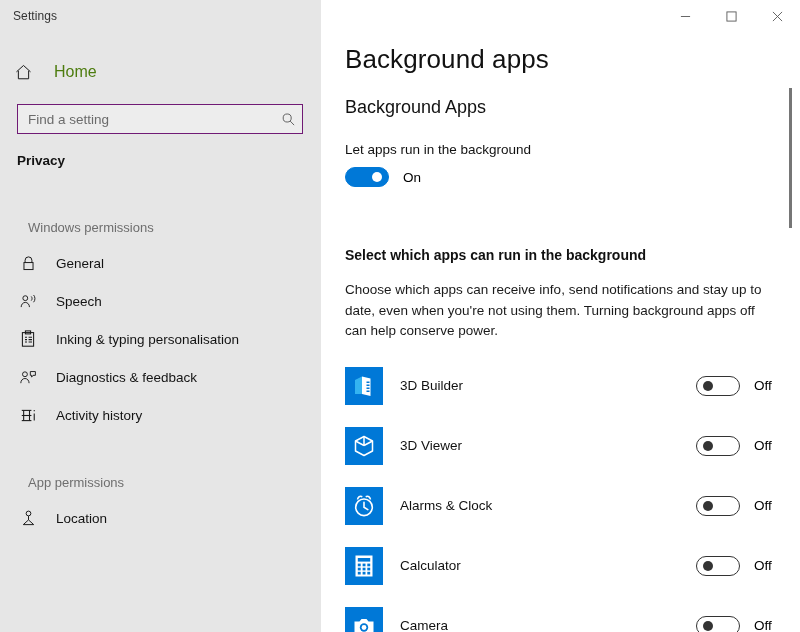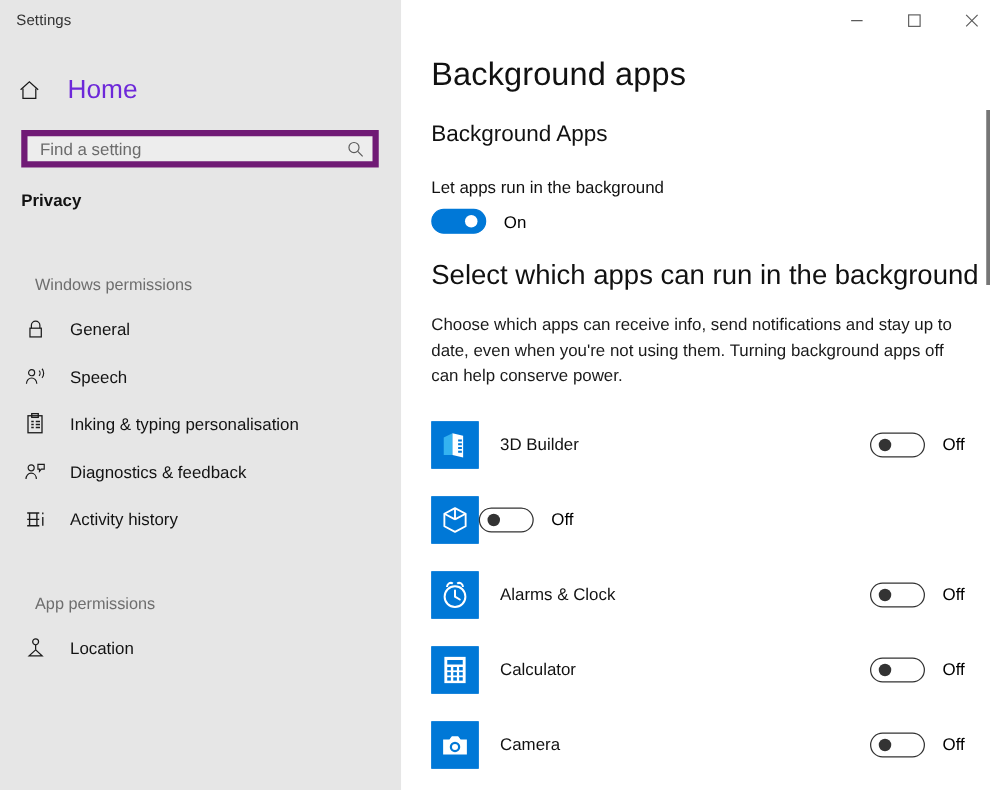--- a/index.html
+++ b/index.html
@@ -38,29 +38,29 @@
 
   .home-row {
     display: flex;
     align-items: center;
     height: 40px;
     margin-top: 20px;
     padding-left: 14px;
   }
   .home-row .ic { width: 26px; display:flex; align-items:center; justify-content:flex-start; color:#1a1a1a; }
   .home-row .lbl {
-    font-size: 21px;
-    color: #6d28d9;
+    font-size: 16px;
+    color: #4d7c0f;
     margin-left: 14px;
   }
 
   .search-wrap {
     margin: 12px 14px 0 17px;
     height: 30px;
-    border: 5px solid #701a75;
+    border: 1px solid #701a75;
     background: #ededed;
     display: flex;
     align-items: center;
     padding: 0 6px 0 10px;
     width: 286px;
   }
   .search-wrap input {
     border: none;
     outline: none;
     background: transparent;
@@ -150,24 +150,24 @@
     font-size: 13.5px;
     color: #111111;
   }
   .master-toggle-row {
     display: flex;
     align-items: center;
     margin-top: 10px;
     margin-left: 12px;
   }
   .h2b {
-    margin-top: 20px;
-    margin-left: 12px;
-    font-size: 22px;
-    font-weight: normal;
+    margin-top: 60px;
+    margin-left: 12px;
+    font-size: 14px;
+    font-weight: bold;
     color: #111111;
   }
   .desc {
     margin-top: 17px;
     margin-left: 12px;
     width: 430px;
     font-size: 13.5px;
     line-height: 20.5px;
     color: #1a1a1a;
   }
@@ -411,20 +411,21 @@
             <svg width="38" height="38" viewBox="0 0 38 38">
               <rect width="38" height="38" fill="#0078d7"></rect>
               <g fill="none" stroke="#ffffff" stroke-width="1.5" stroke-linejoin="round">
                 <path d="M19 9.5 L27.5 14 L27.5 24 L19 28.5 L10.5 24 L10.5 14 Z"></path>
                 <path d="M19 9.5 L19 18.5"></path>
                 <path d="M19 18.5 L27.5 14"></path>
                 <path d="M19 18.5 L10.5 14"></path>
               </g>
             </svg>
           </span>
+          <span class="app-name">3D Viewer</span>
           <span class="row-toggle">
             <span class="tgl off">
               <span class="knob"></span>
             </span>
             <span class="tgl-state">Off</span>
           </span>
         </div>
 
         <div class="app-row">
           <span class="app-icon">

